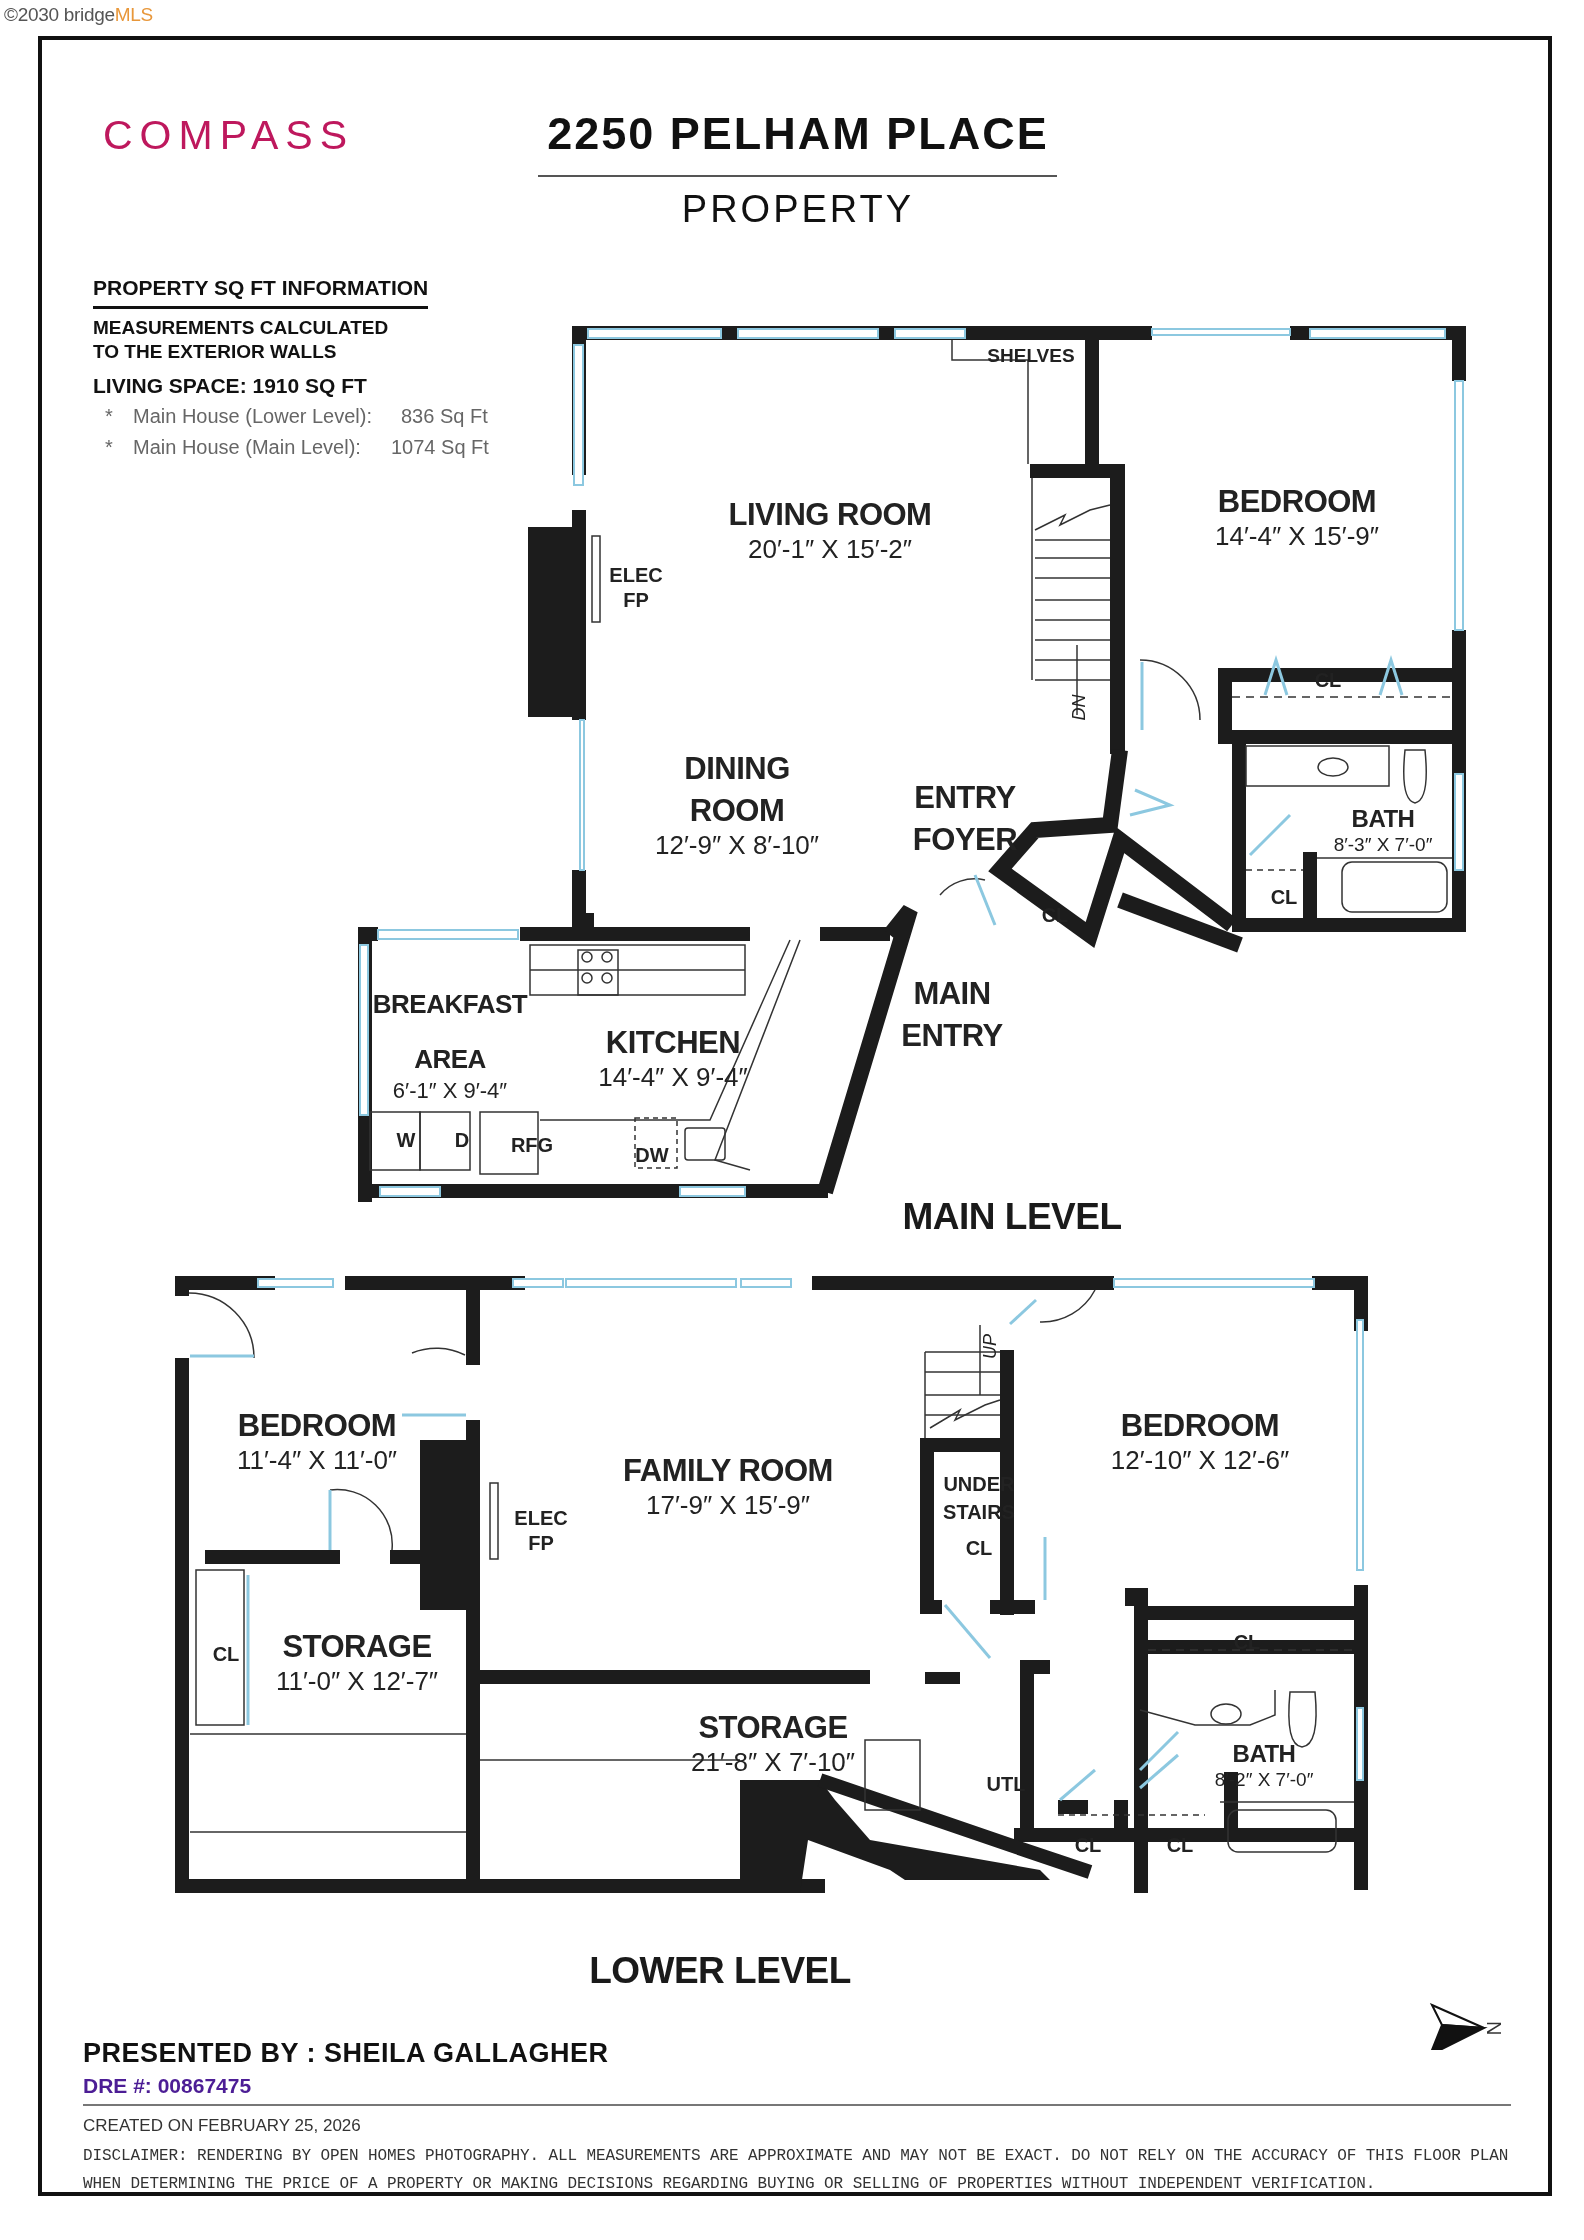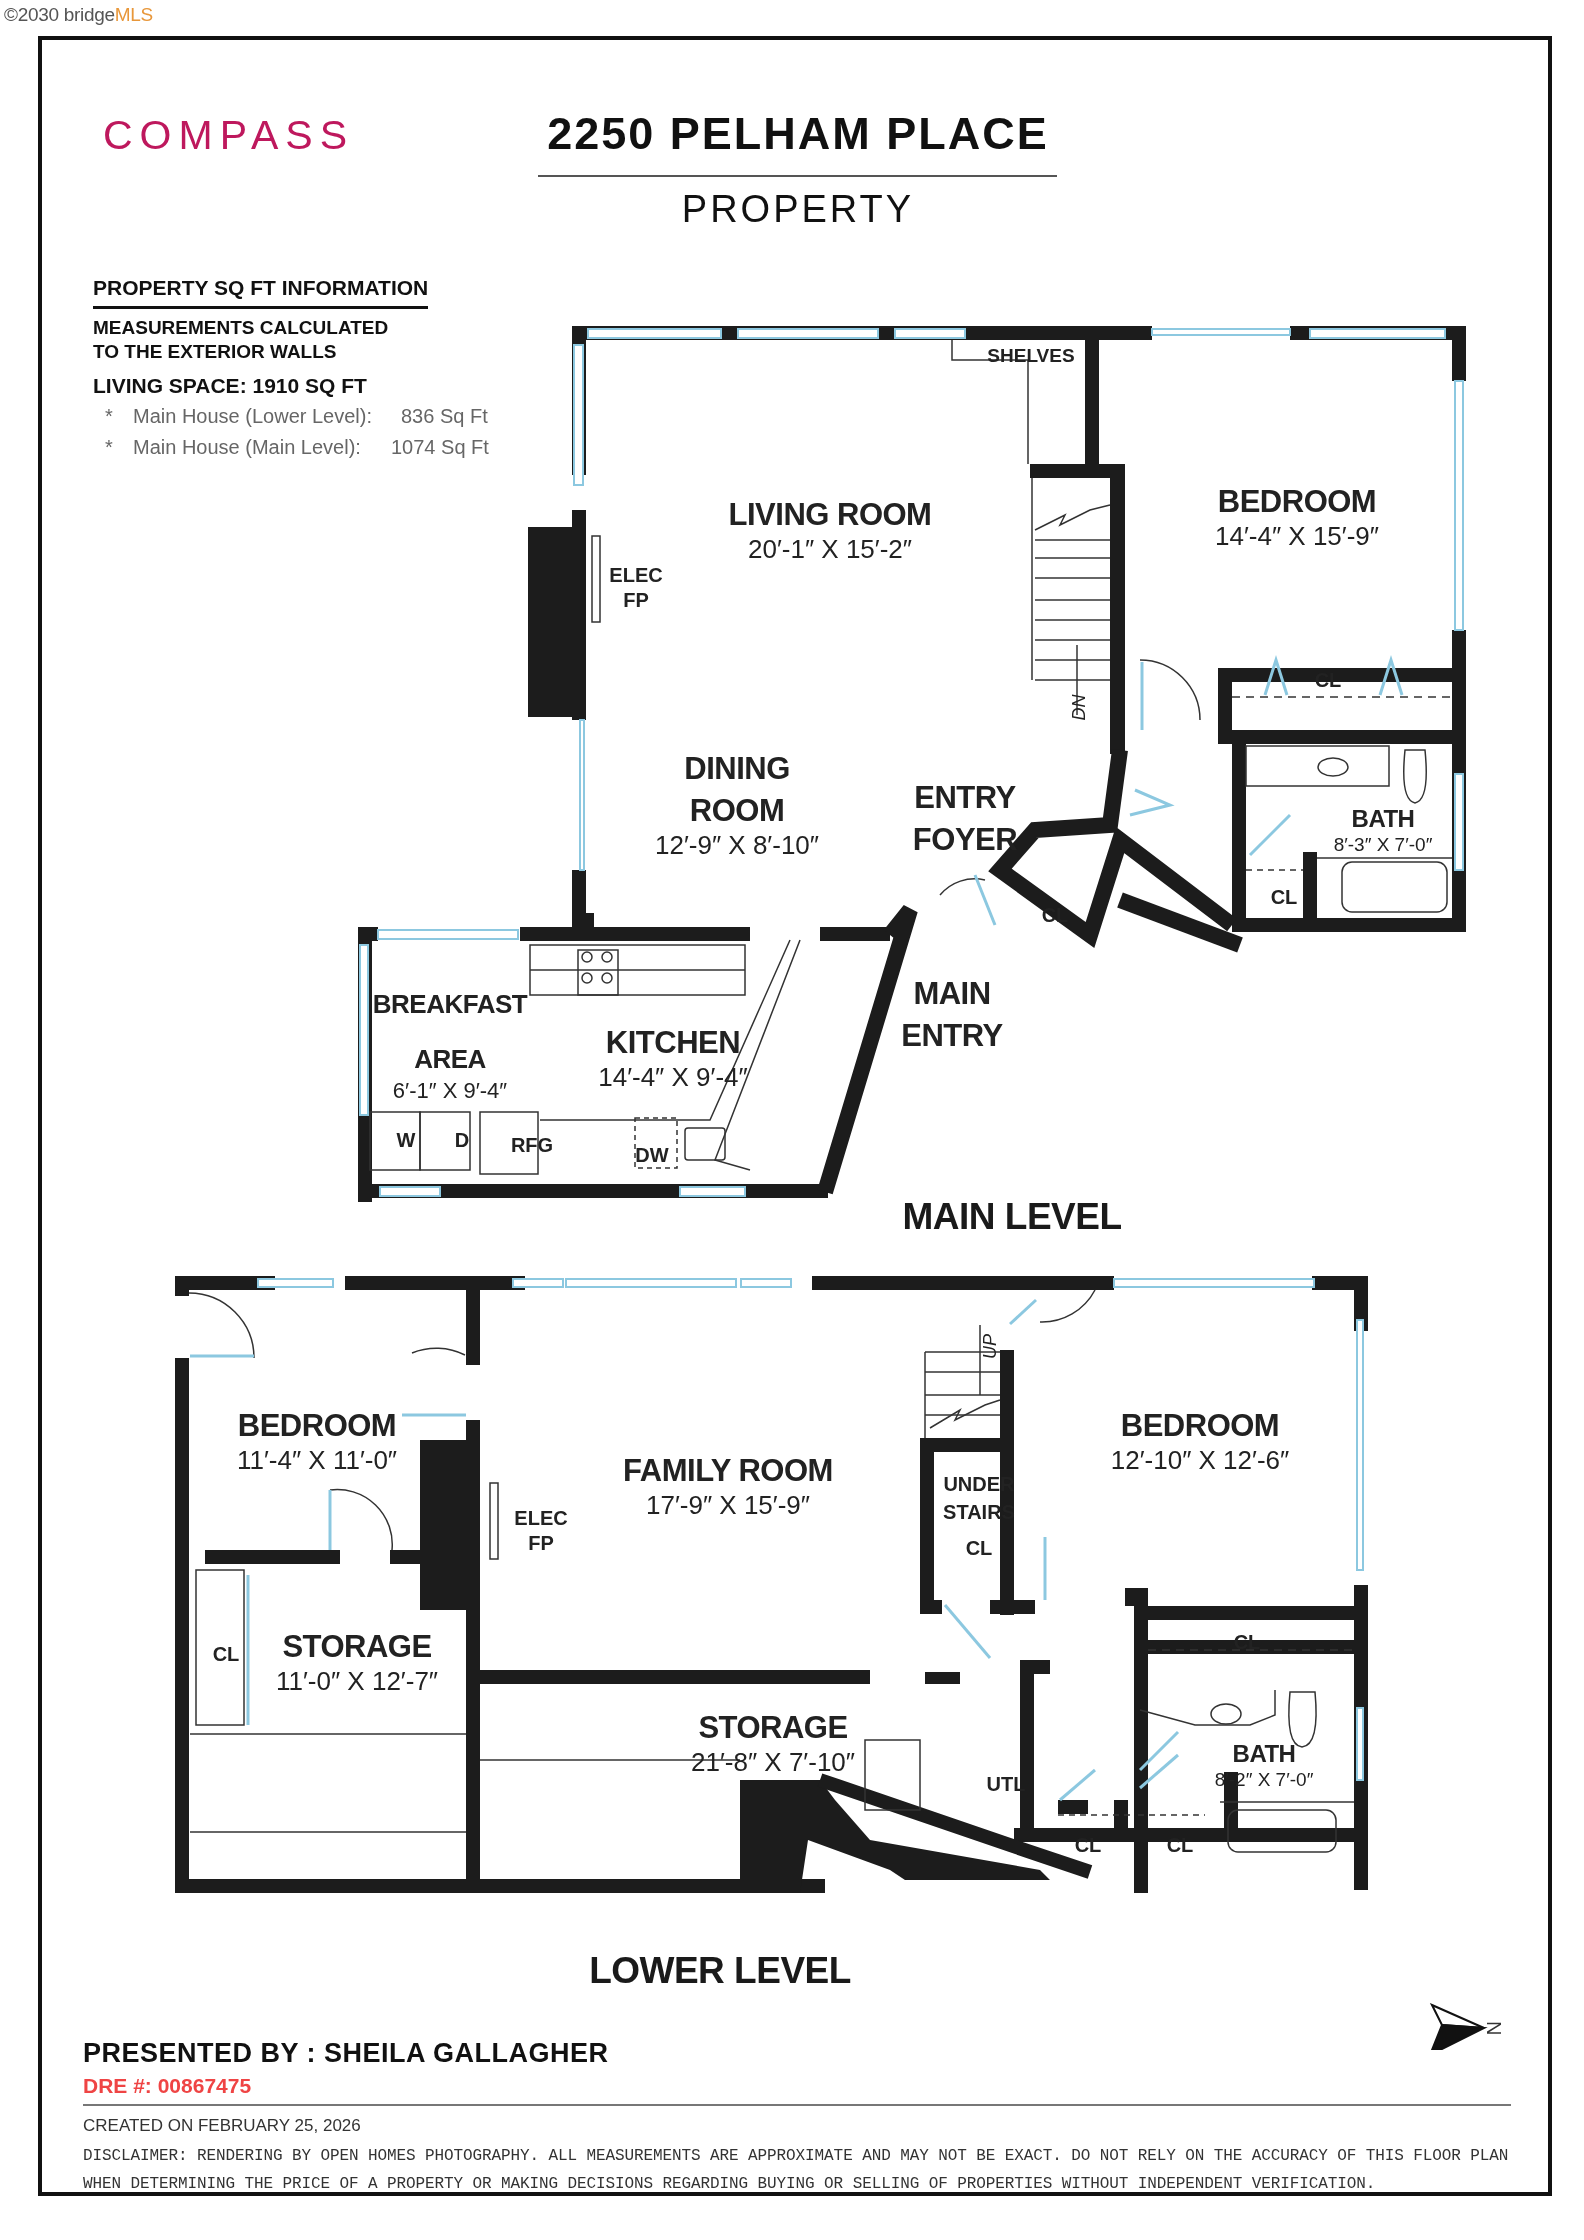--- a/index.html
+++ b/index.html
@@ -19,21 +19,21 @@
   .info-row { left:105px; font-size:20px; color:#666; font-weight:400; }
   .info-row .star { display:inline-block; width:28px; }
   .info-row .lbl { display:inline-block; width:268px; }
   .plan { position:absolute; left:0; top:0; width:1584px; height:2240px; }
   .room { position:absolute; text-align:center; color:#222; font-weight:700; white-space:nowrap; transform:translateX(-50%); }
   .room .name { font-size:31px; line-height:36px; letter-spacing:-0.5px; }
   .room .dim { font-size:26px; font-weight:400; line-height:32px; }
   .small-lbl { position:absolute; font-weight:700; color:#222; font-size:20px; text-align:center; transform:translateX(-50%); line-height:25px; white-space:nowrap; }
   .level-lbl { position:absolute; font-weight:700; color:#1a1a1a; font-size:37px; transform:translateX(-50%); white-space:nowrap; letter-spacing:-0.5px; }
   .presented { left:83px; top:2038px; font-size:27px; font-weight:700; color:#111; letter-spacing:0.5px; }
-  .dre { left:83px; top:2074px; font-size:21px; font-weight:700; color:#ef4444; }
+  .dre { left:83px; top:2074px; font-size:21px; font-weight:700; color:#4c1d95; }
   .foot-rule { left:83px; top:2104px; width:1428px; height:2px; background:#777; }
   .created { left:83px; top:2116px; font-size:17px; color:#333; }
   .disc { left:83px; font-size:16px; color:#333; letter-spacing:-0.1px;font-family:Liberation Mono, monospace; }
   .north { left:1428px; top:2000px; }
 </style>
 </head>
 <body>
 
 <div class="abs mls">
   <span>©2030 bridge</span><span class="mls-accent">MLS</span>

